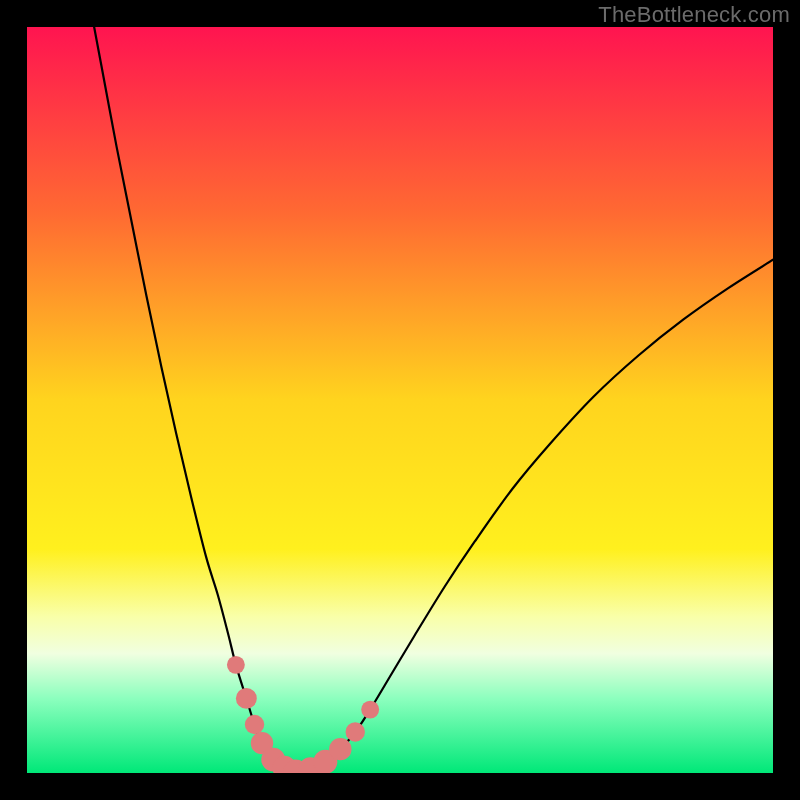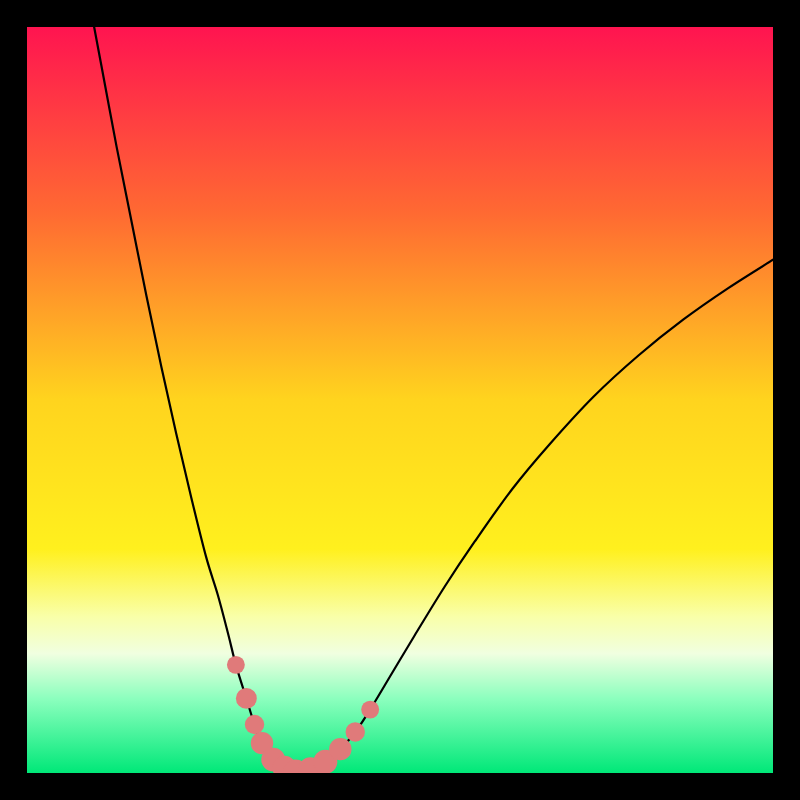--- a/index.html
+++ b/index.html
@@ -36,20 +36,21 @@
     height: 746px;
   }
   .plot-area svg {
     display: block;
   }
 </style>
 </head>
 <body>
 
 <div class="frame">
+  <div class="watermark">TheBottleneck.com</div>
 
   <div class="plot-area">
     <svg id="chart-svg" width="746" height="746" viewBox="0 0 746 746" xmlns="http://www.w3.org/2000/svg">
       <defs>
         <linearGradient id="bg-grad" x1="0" y1="0" x2="0" y2="1">
             <stop offset="0%" stop-color="#ff1450"></stop>
             <stop offset="25%" stop-color="#ff6a32"></stop>
             <stop offset="50%" stop-color="#ffd41e"></stop>
             <stop offset="70%" stop-color="#fff01e"></stop>
             <stop offset="79%" stop-color="#f9ffa8"></stop>

